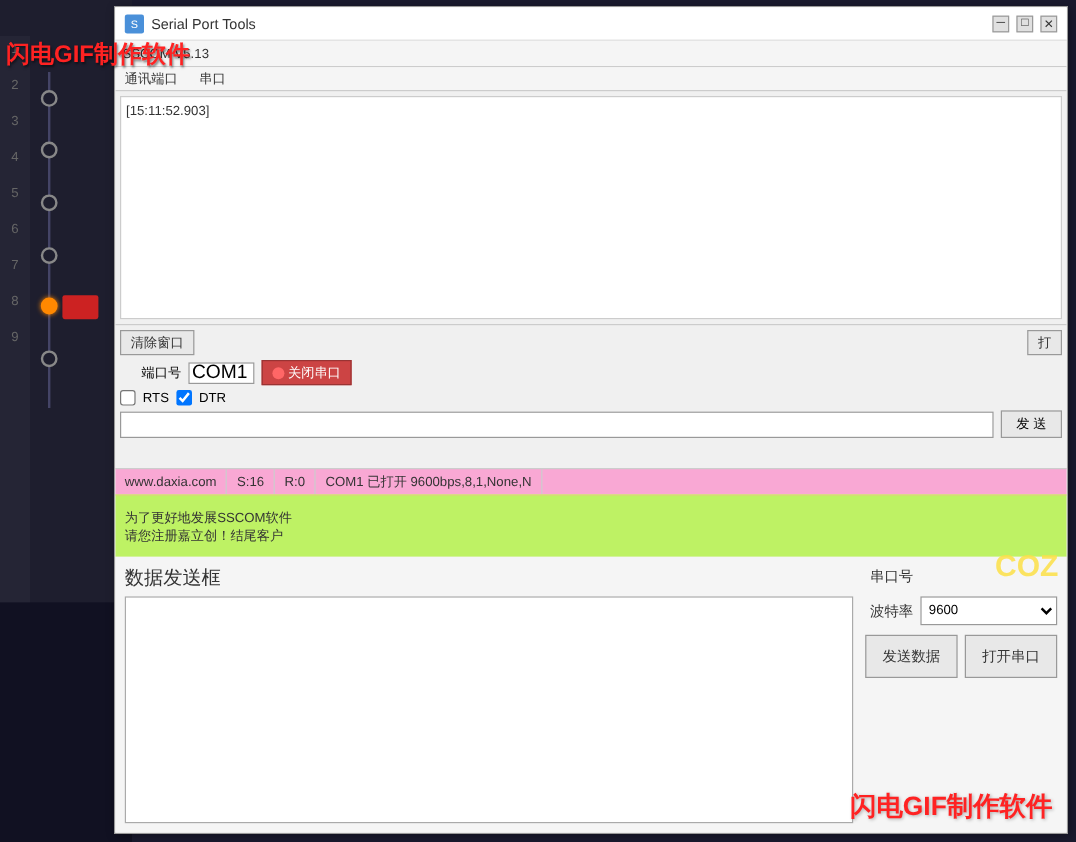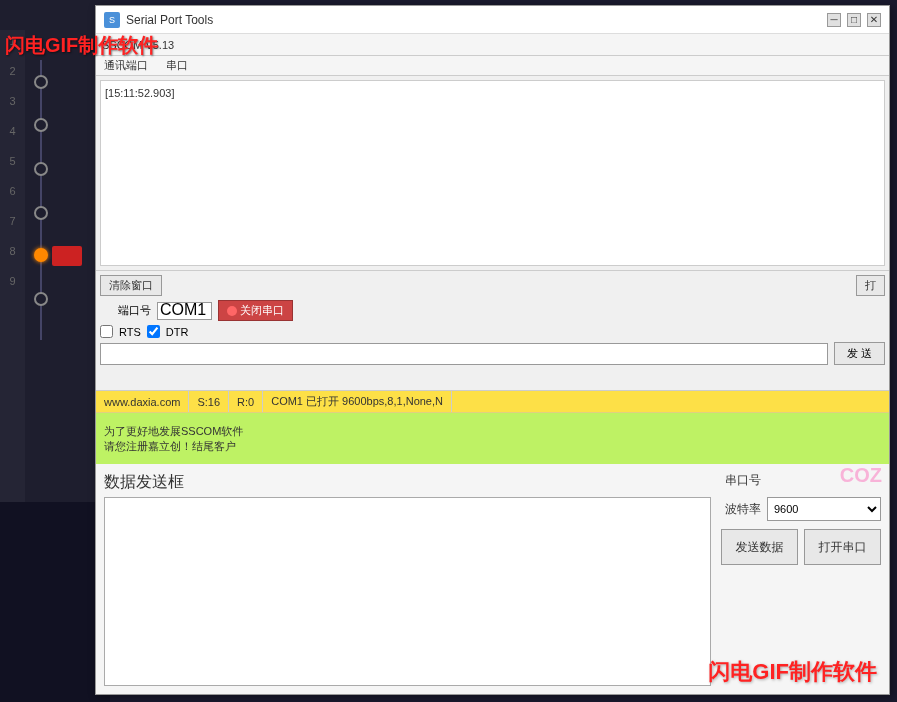--- a/index.html
+++ b/index.html
@@ -259,21 +259,21 @@
       background: #e8e8e8;
       border: 1px solid #999;
       padding: 3px 12px;
       cursor: pointer;
       font-size: 11px;
     }
 
     
     .status-bar {
       height: 22px;
-      background: #fde047;
+      background: #f9a8d4;
       border-top: 1px solid #ccc;
       display: flex;
       align-items: flex-end;
       font-size: 11px;
       color: #333;
       gap: 0;
     }
 
     .status-segment {
       padding: 0 8px;
@@ -381,23 +381,23 @@
 
     .watermark-gif {
       color: #ff2222;
     }
 
     
     .coz-text {
       position: absolute;
       bottom: 215px;
       right: 15px;
-      font-size: 20px;
+      font-size: 25px;
       font-weight: bold;
-      color: #f9a8d4;
+      color: #fde047;
       z-index: 5;
       opacity: 0.85;
     }
 
     
     .dark-bottom {
       position: absolute;
       left: 0;
       bottom: 0;
       width: 110px;

